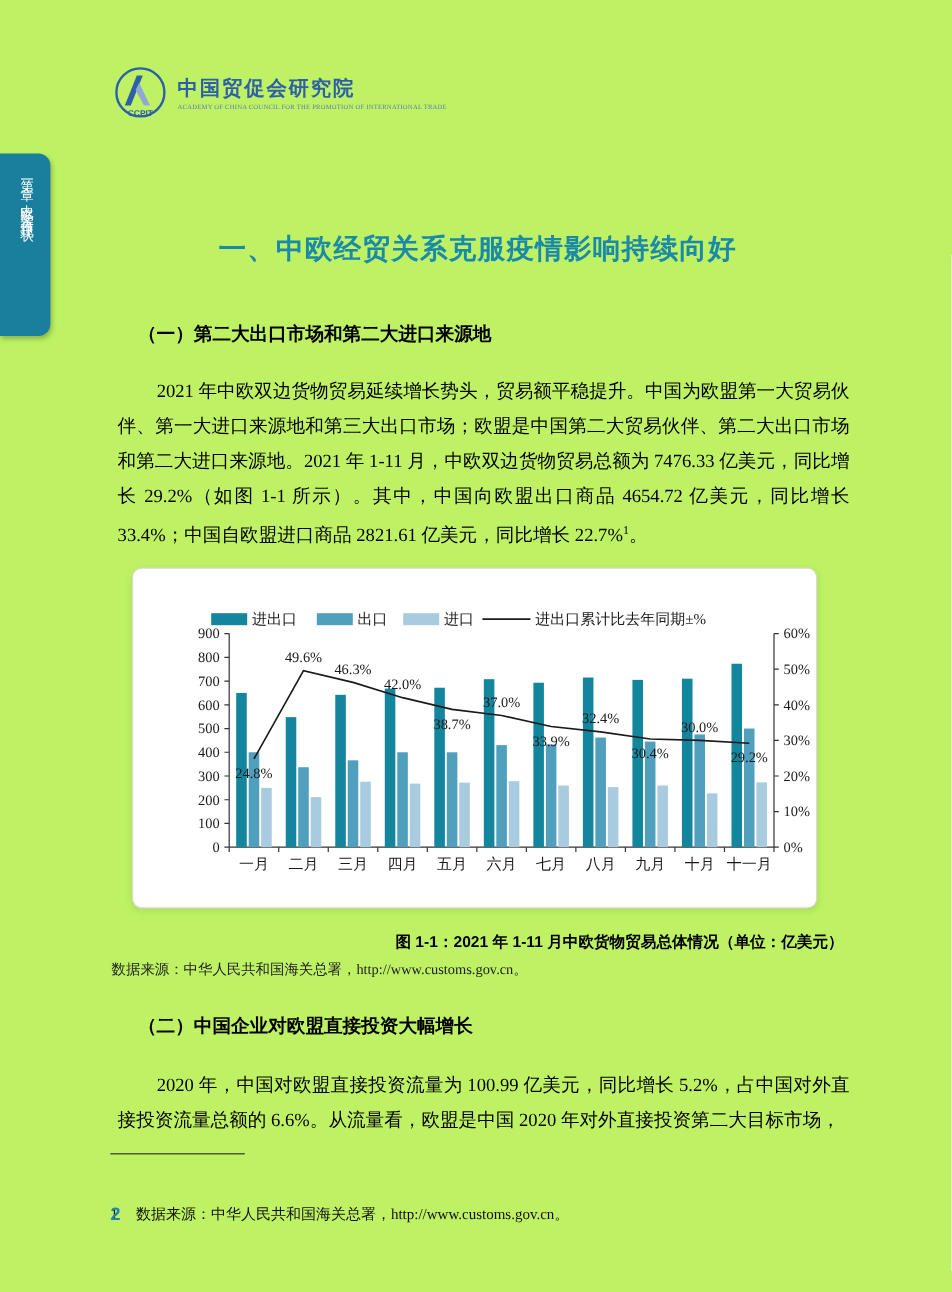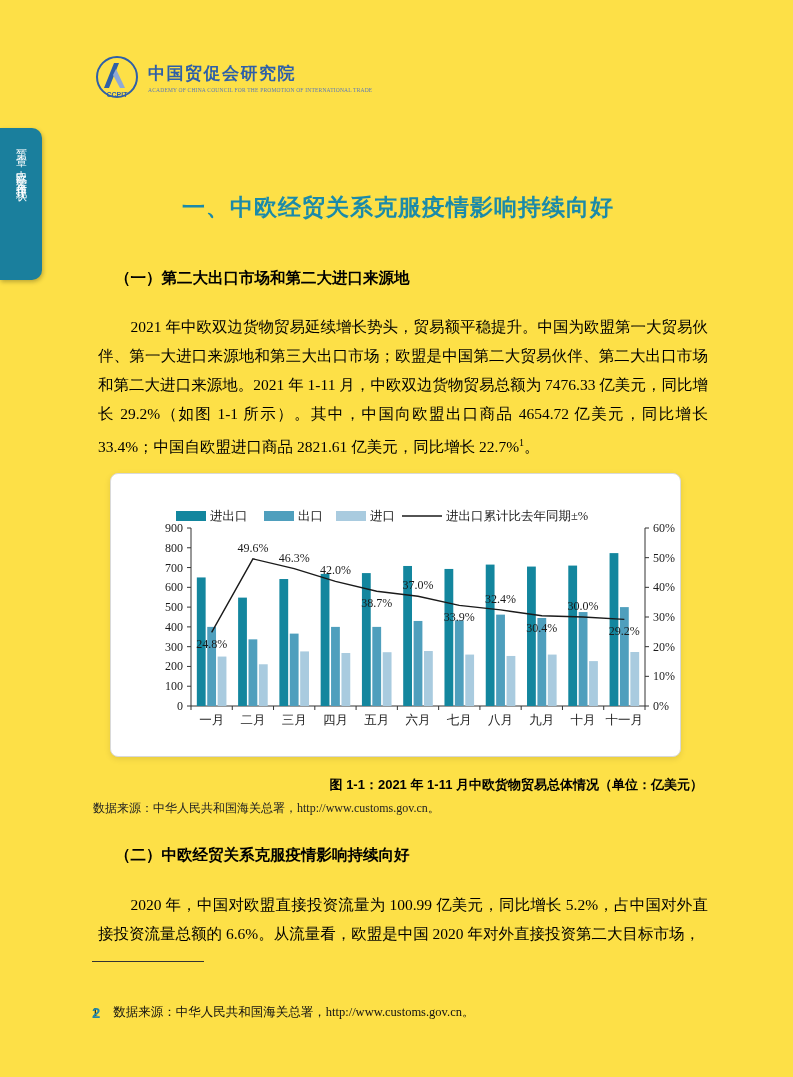--- a/index.html
+++ b/index.html
@@ -1,16 +1,16 @@
 <!DOCTYPE html>
 <html><head>
 <meta charset="utf-8">
 <style>
   html,body{margin:0;padding:0;background:#fff;}
-  .page{position:relative;width:793px;height:1077px;background:#fde047;overflow:hidden;
+  .page{position:relative;width:793px;height:1077px;background:#bef264;overflow:hidden;
         font-family:"Liberation Serif",serif;color:#111;}
   
   .logo{position:absolute;left:94px;top:55px;display:flex;align-items:flex-start;gap:8px;}
   .logo-mark{width:46px;height:46px;}
   .logo-text .cn{font-family:"Liberation Serif",serif;font-weight:bold;font-size:17px;
                  color:#2e5fa8;letter-spacing:1.5px;margin-top:7px;white-space:nowrap;}
   .logo-text .en{font-size:5.5px;color:#5b79b8;margin-top:2px;letter-spacing:.2px;white-space:nowrap;}
   
   .chapter-tab{position:absolute;left:0;top:128px;width:42px;height:152px;background:#1a7f9d;
                border-radius:0 10px 10px 0;display:flex;flex-direction:column;align-items:center;
@@ -192,21 +192,21 @@
         <text x="259" y="46" text-anchor="start" font-size="12.5" font-family="Liberation Serif, serif" fill="#1a1a1a">进口</text>
         <line x1="291" y1="42" x2="331" y2="42" stroke="#1a1a1a" stroke-width="1.4"></line>
         <text x="335" y="46" text-anchor="start" font-size="12.5" font-family="Liberation Serif, serif" fill="#1a1a1a">进出口累计比去年同期±%</text>
       </svg>
   </div>
 
   <div class="fig-caption">图 1-1：2021 年 1-11 月中欧货物贸易总体情况（单位：亿美元）</div>
 
   <div class="fig-source"><span>数据来源：中华人民共和国海关总署，</span><span class="url">http://www.customs.gov.cn</span><span>。</span></div>
 
-  <h2 class="subheading sub2">（二）中欧经贸关系克服疫情影响持续向好</h2>
+  <h2 class="subheading sub2">（二）中国企业对欧盟直接投资大幅增长</h2>
 
   <p class="para para2"><span>2020 年，中国对欧盟直接投资流量为 100.99 亿美元，同比增长 5.2%，占中国对外直接投资流量总额的 6.6%。从流量看，欧盟是中国 2020 年对外直接投资第二大目标市场，</span></p>
 
   <div class="footnote-rule"></div>
   <div class="footnote"><span class="marker">1</span><span>数据来源：中华人民共和国海关总署，</span><span class="url">http://www.customs.gov.cn</span><span>。</span></div>
 
   <div class="page-number">2</div>
 </div>
 
 </body></html>

